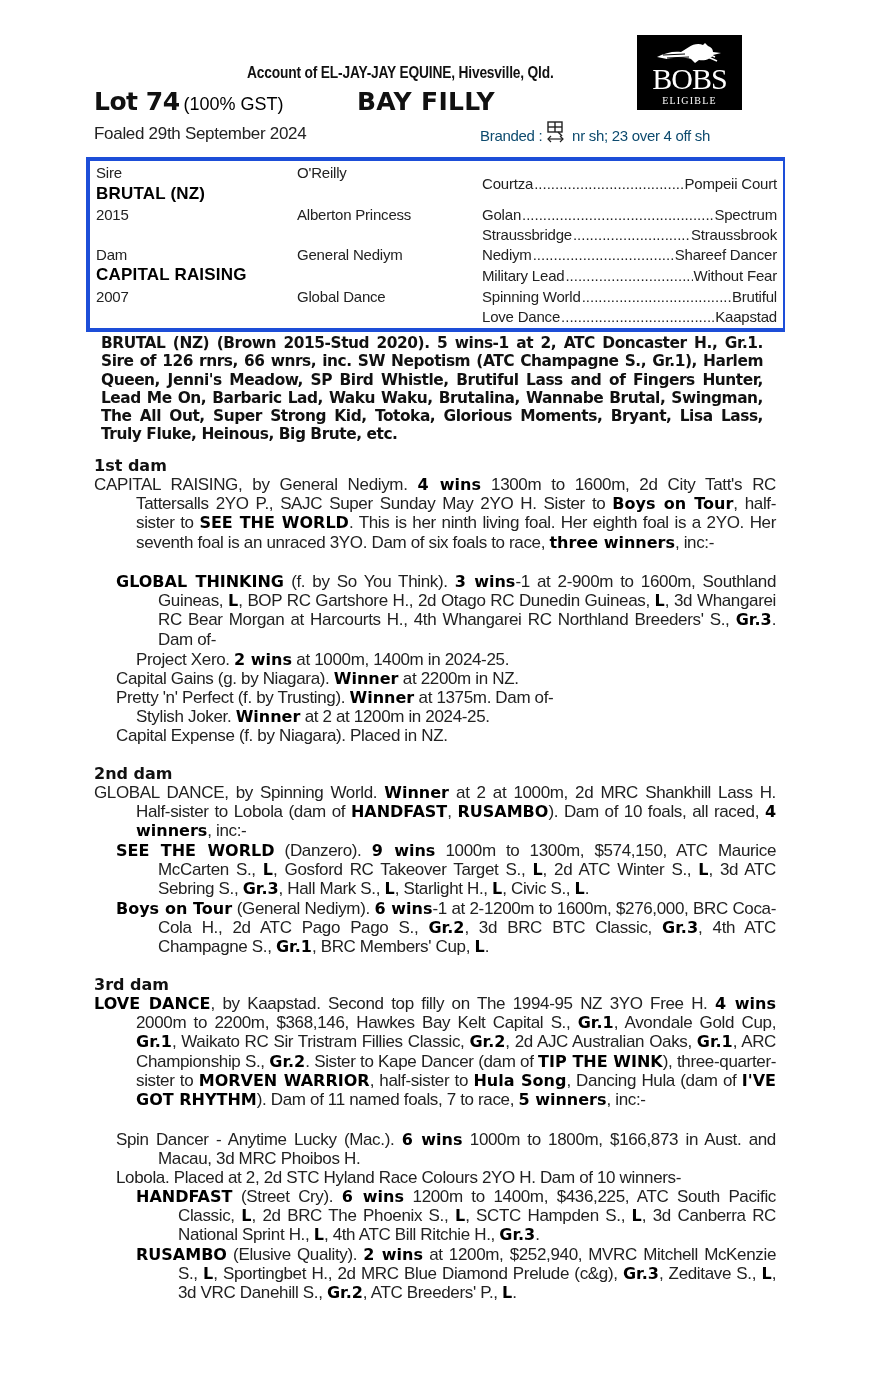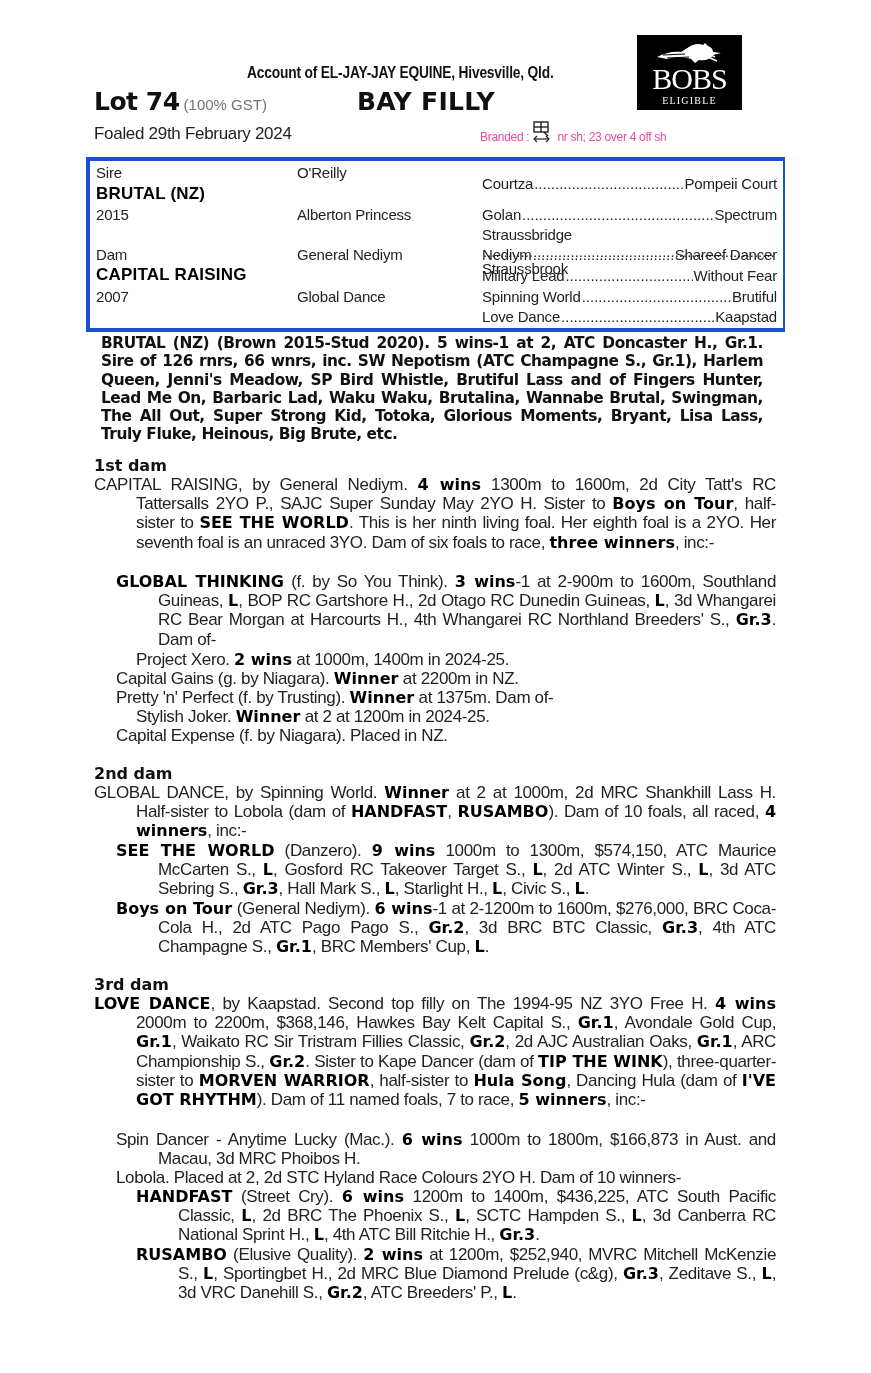--- a/index.html
+++ b/index.html
@@ -4,28 +4,28 @@
 <style>
   html, body { margin: 0; padding: 0; background: #ffffff; }
   body {
     width: 871px; height: 1373px; position: relative; overflow: hidden;
     color: #111; font-family: "Liberation Sans", sans-serif;
   }
   .abs { position: absolute; }
   #account { left: 247px; top: 64px; font-size: 16px; font-weight: bold; transform: scaleX(0.86); transform-origin: left top; white-space: nowrap; letter-spacing: -0.2px; }
   #lot { left: 94px; top: 87px; white-space: nowrap; }
   #lot .lotnum { font-size: 25px; font-weight: 900; font-family: "DejaVu Sans", sans-serif; letter-spacing: -0.5px; }
-  #lot .gst { font-size: 15px; font-family: "Liberation Sans", sans-serif; font-weight: normal; margin-left: 4px; color: #737373; }
+  #lot .gst { font-size: 18px; font-family: "Liberation Sans", sans-serif; font-weight: normal; margin-left: 4px; color: #000000; }
   #title { left: 357px; top: 87px; font-size: 25px; font-weight: 900; font-family: "DejaVu Sans", sans-serif; letter-spacing: 0.3px; white-space: nowrap; }
   #logo { left: 637px; top: 35px; width: 105px; height: 75px; background: #000; color: #fff; text-align: center; }
   #logo svg { position: absolute; left: 18px; top: 6px; }
   #logo .bobs { position: absolute; left: 0; right: 0; top: 29px; font-family: "Liberation Serif", serif; font-size: 30px; letter-spacing: -1px; line-height: 30px; }
   #logo .elig { position: absolute; left: 0; right: 0; top: 60px; font-family: "Liberation Serif", serif; font-size: 10px; letter-spacing: 1.2px; line-height: 11px; }
   #foaled { left: 94px; top: 124px; font-size: 17px; font-family: "Liberation Sans", sans-serif; color: #222; white-space: nowrap; letter-spacing: -0.3px; }
-  #branded { left: 480px; top: 120px; font-size: 12px; color: #ec4899; white-space: nowrap; letter-spacing: -0.3px; }
+  #branded { left: 480px; top: 120px; font-size: 15px; color: #0c4a6e; white-space: nowrap; letter-spacing: -0.3px; }
   #branded .brandmark { display: inline-block; width: 19px; height: 24px; vertical-align: -3px; margin-right: 3px; }
 
   #pedigree { left: 86px; top: 157px; width: 693px; height: 167px; border: 4px solid #1d4ed8; border-right-width: 2px; }
   .ped-row { position: absolute; font-size: 15px; color: #222; white-space: nowrap; letter-spacing: -0.2px; }
   .ped-big { font-family: Liberation Sans, sans-serif; font-weight: bold; font-size: 17px; color: #000; letter-spacing: 0.2px; }
   .gg { position: absolute; left: 392px; width: 295px; display: flex; font-size: 15px; color: #222; letter-spacing: -0.2px; }
   .gg .l { white-space: nowrap; }
   .gg .dots { flex: 1; overflow: hidden; white-space: nowrap; margin: 0 1px; }
   .gg .dots::after { content: "........................................................................................................................"; letter-spacing: 0px; }
   .gg .r { white-space: nowrap; }
@@ -49,21 +49,21 @@
 <div id="logo" class="abs">
   <svg width="70" height="24" viewBox="0 0 70 24">
     <path d="M2 16 C10 12 18 10 26 11 L34 6 C38 3 44 2 48 4 L50 2 L53 5 C56 6 58 8 58 11 L66 12 L58 14 C56 18 50 20 44 19 L40 22 L36 18 C30 16 20 16 12 18 Z" fill="#fff"></path>
     <path d="M8 14 L30 13 M12 17 L34 16" stroke="#000" stroke-width="1"></path>
     <path d="M40 12 C46 10 52 12 60 16 M42 15 C48 14 54 16 62 20" stroke="#fff" stroke-width="1.5" fill="none"></path>
   </svg>
   <div class="bobs">BOBS</div>
   <div class="elig">ELIGIBLE</div>
 </div>
 
-<div id="foaled" class="abs">Foaled 29th February 2024</div>
+<div id="foaled" class="abs">Foaled 29th September 2024</div>
 <div id="branded" class="abs">
   <span>Branded :</span>
   <svg class="brandmark" viewBox="0 0 19 24">
     <rect x="2" y="2" width="14" height="10" fill="none" stroke="#222" stroke-width="1.4"></rect>
     <line x1="2" y1="7" x2="16" y2="7" stroke="#222" stroke-width="1.4"></line>
     <line x1="9" y1="2" x2="9" y2="12" stroke="#222" stroke-width="1.4"></line>
     <path d="M12 12 L16 16" stroke="#222" stroke-width="1.4"></path>
     <line x1="2" y1="19" x2="17" y2="19" stroke="#222" stroke-width="1.2"></line>
     <path d="M5 16 L2 19 L5 22 M14 16 L17 19 L14 22" stroke="#222" stroke-width="1.2" fill="none"></path>
   </svg>
@@ -86,21 +86,21 @@
   <div class="gg" style="top:14px;justify-content:flex-end;">
       <span class="l">Courtza</span>
       <span class="dots"></span>
       <span class="r">Pompeii Court</span>
     </div>
   <div class="gg" style="top:45px;">
       <span class="l">Golan</span>
       <span class="dots"></span>
       <span class="r">Spectrum</span>
     </div>
-  <div class="gg" style="top:65px;flex-direction:column;">
+  <div class="gg" style="top:65px;">
       <span class="l">Straussbridge</span>
       <span class="dots"></span>
       <span class="r">Straussbrook</span>
     </div>
   <div class="gg" style="top:85px;">
       <span class="l">Nediym</span>
       <span class="dots"></span>
       <span class="r">Shareef Dancer</span>
     </div>
   <div class="gg" style="top:106px;">

